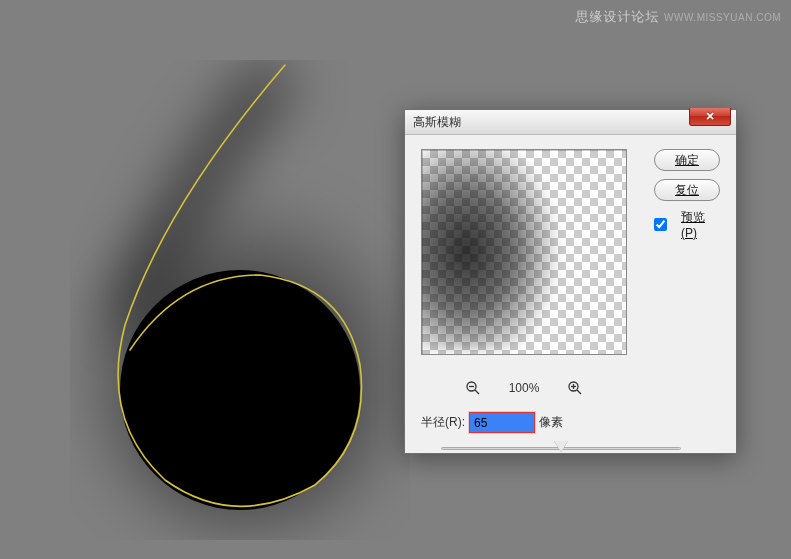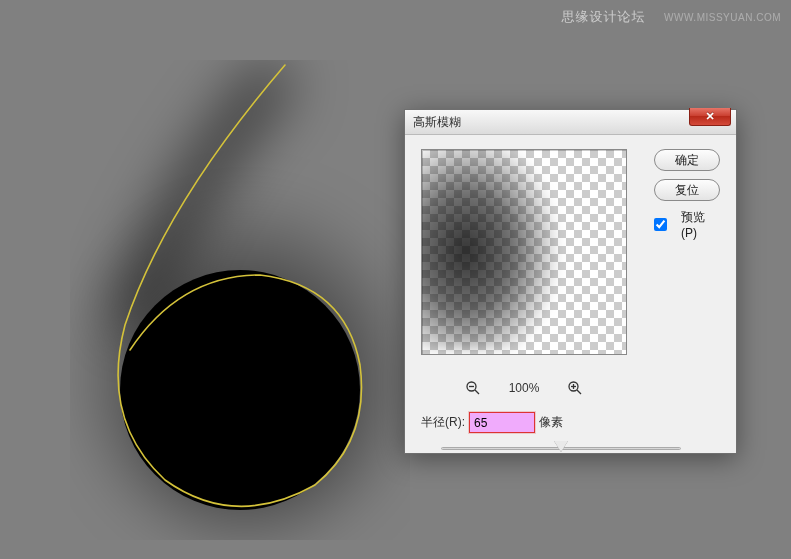--- a/index.html
+++ b/index.html
@@ -17,21 +17,21 @@
       top: 8px;
       right: 10px;
       color: rgba(255,255,255,0.6);
       font-size: 13px;
       letter-spacing: 1px;
     }
     .watermark-sub {
       font-size: 10px;
       color: rgba(255,255,255,0.35);
       letter-spacing: 0.5px;
-      margin-left: 14px;
+      margin-left: 0;
     }
     
     .canvas-art {
       position: absolute;
       left: 70px;
       top: 60px;
       width: 340px;
       height: 480px;
       pointer-events: none;
     }
@@ -119,21 +119,21 @@
       margin-top:16px;
       color:#333;
     }
     .radius-row label { white-space:nowrap; }
     .radius-input {
       width: 66px;
       height: 21px;
       border: 1px solid #d33;
       padding: 8px 4px;
       font-size: 12px;
-      background:#f0abfc;
+      background:#3b82f6;
       box-shadow: 0 0 0 1px rgba(211,51,51,0.2);
     }
     .slider-track {
       position: relative;
       width: 240px;
       height: 12px;
       margin-top: 10px;
       margin-left: 20px;
     }
     .slider-rail {
@@ -155,20 +155,21 @@
       filter: drop-shadow(0 0 0.5px #777);
     }
     .side-buttons {
       position:absolute;
       right:16px;
       top:14px;
       width:66px;
       display:flex;
       flex-direction:column;
       gap:8px;
+      text-decoration:underline;
     }
     .ps-btn {
       height:22px;
       border:1px solid #8a8a8a;
       border-radius:11px;
       background: linear-gradient(to bottom,#fdfdfd,#e4e4e4);
       font-size:12px;
       cursor:pointer;
       display:flex;
       align-items:center;

